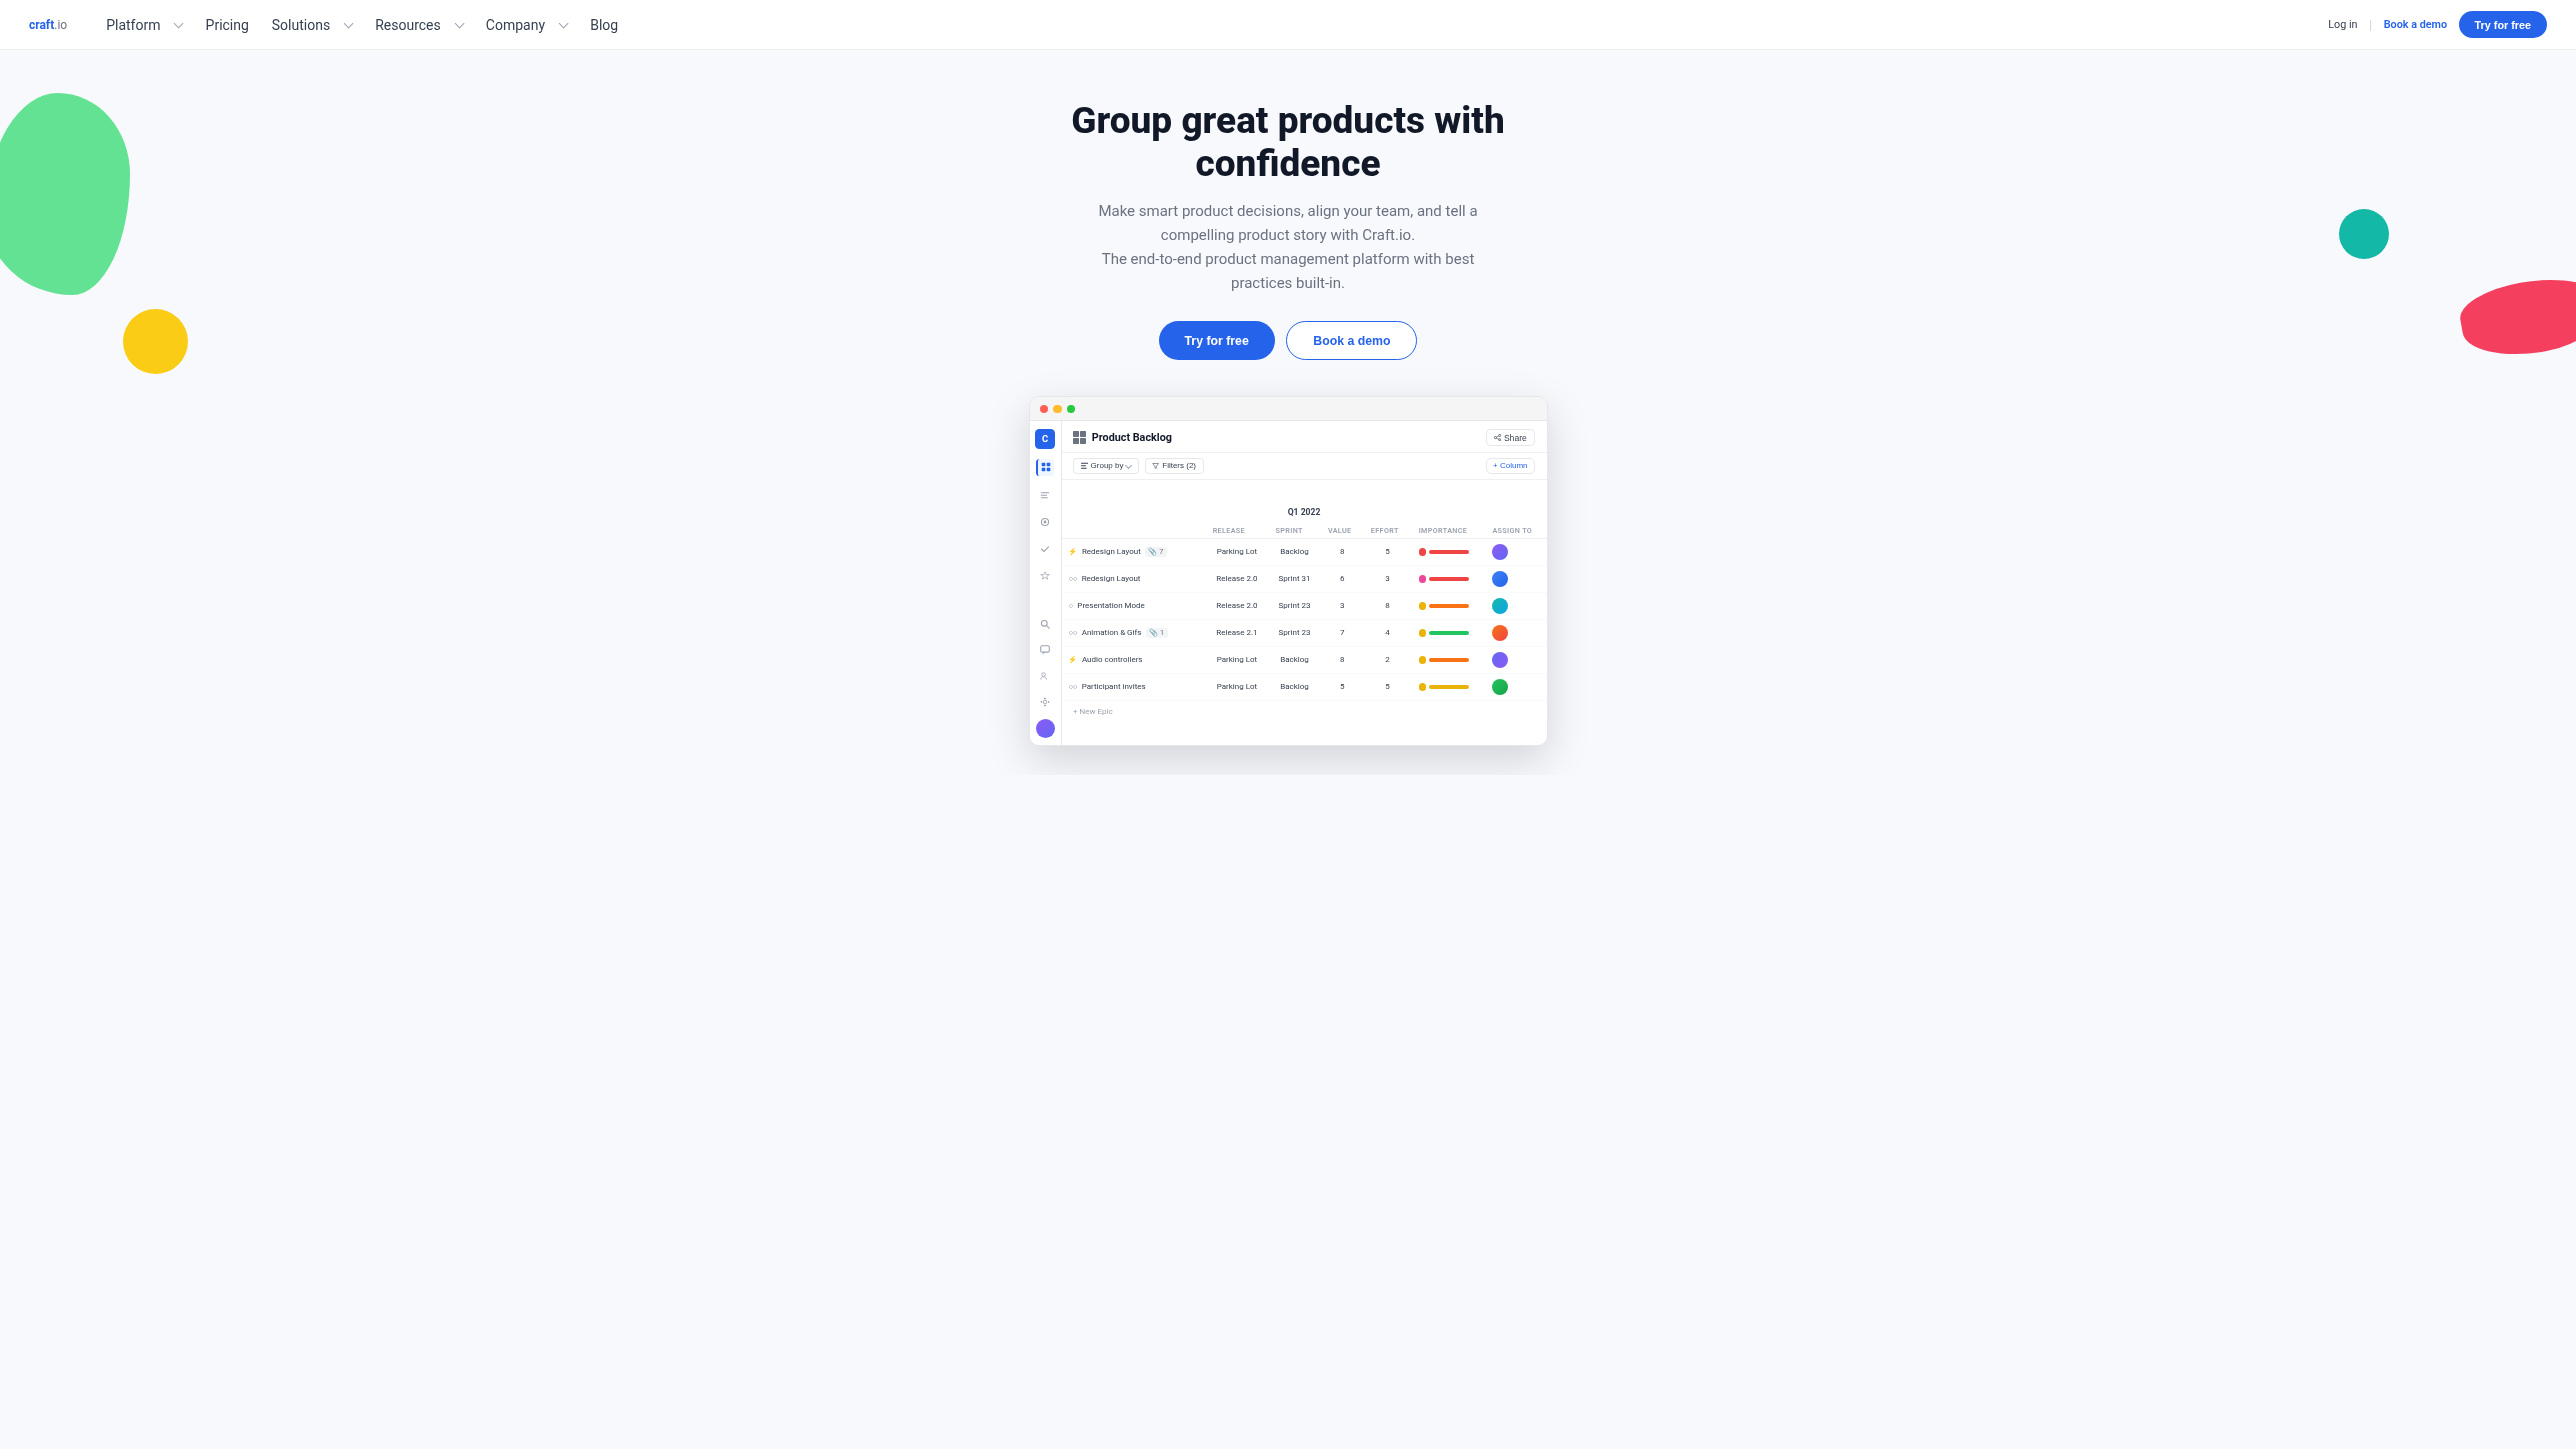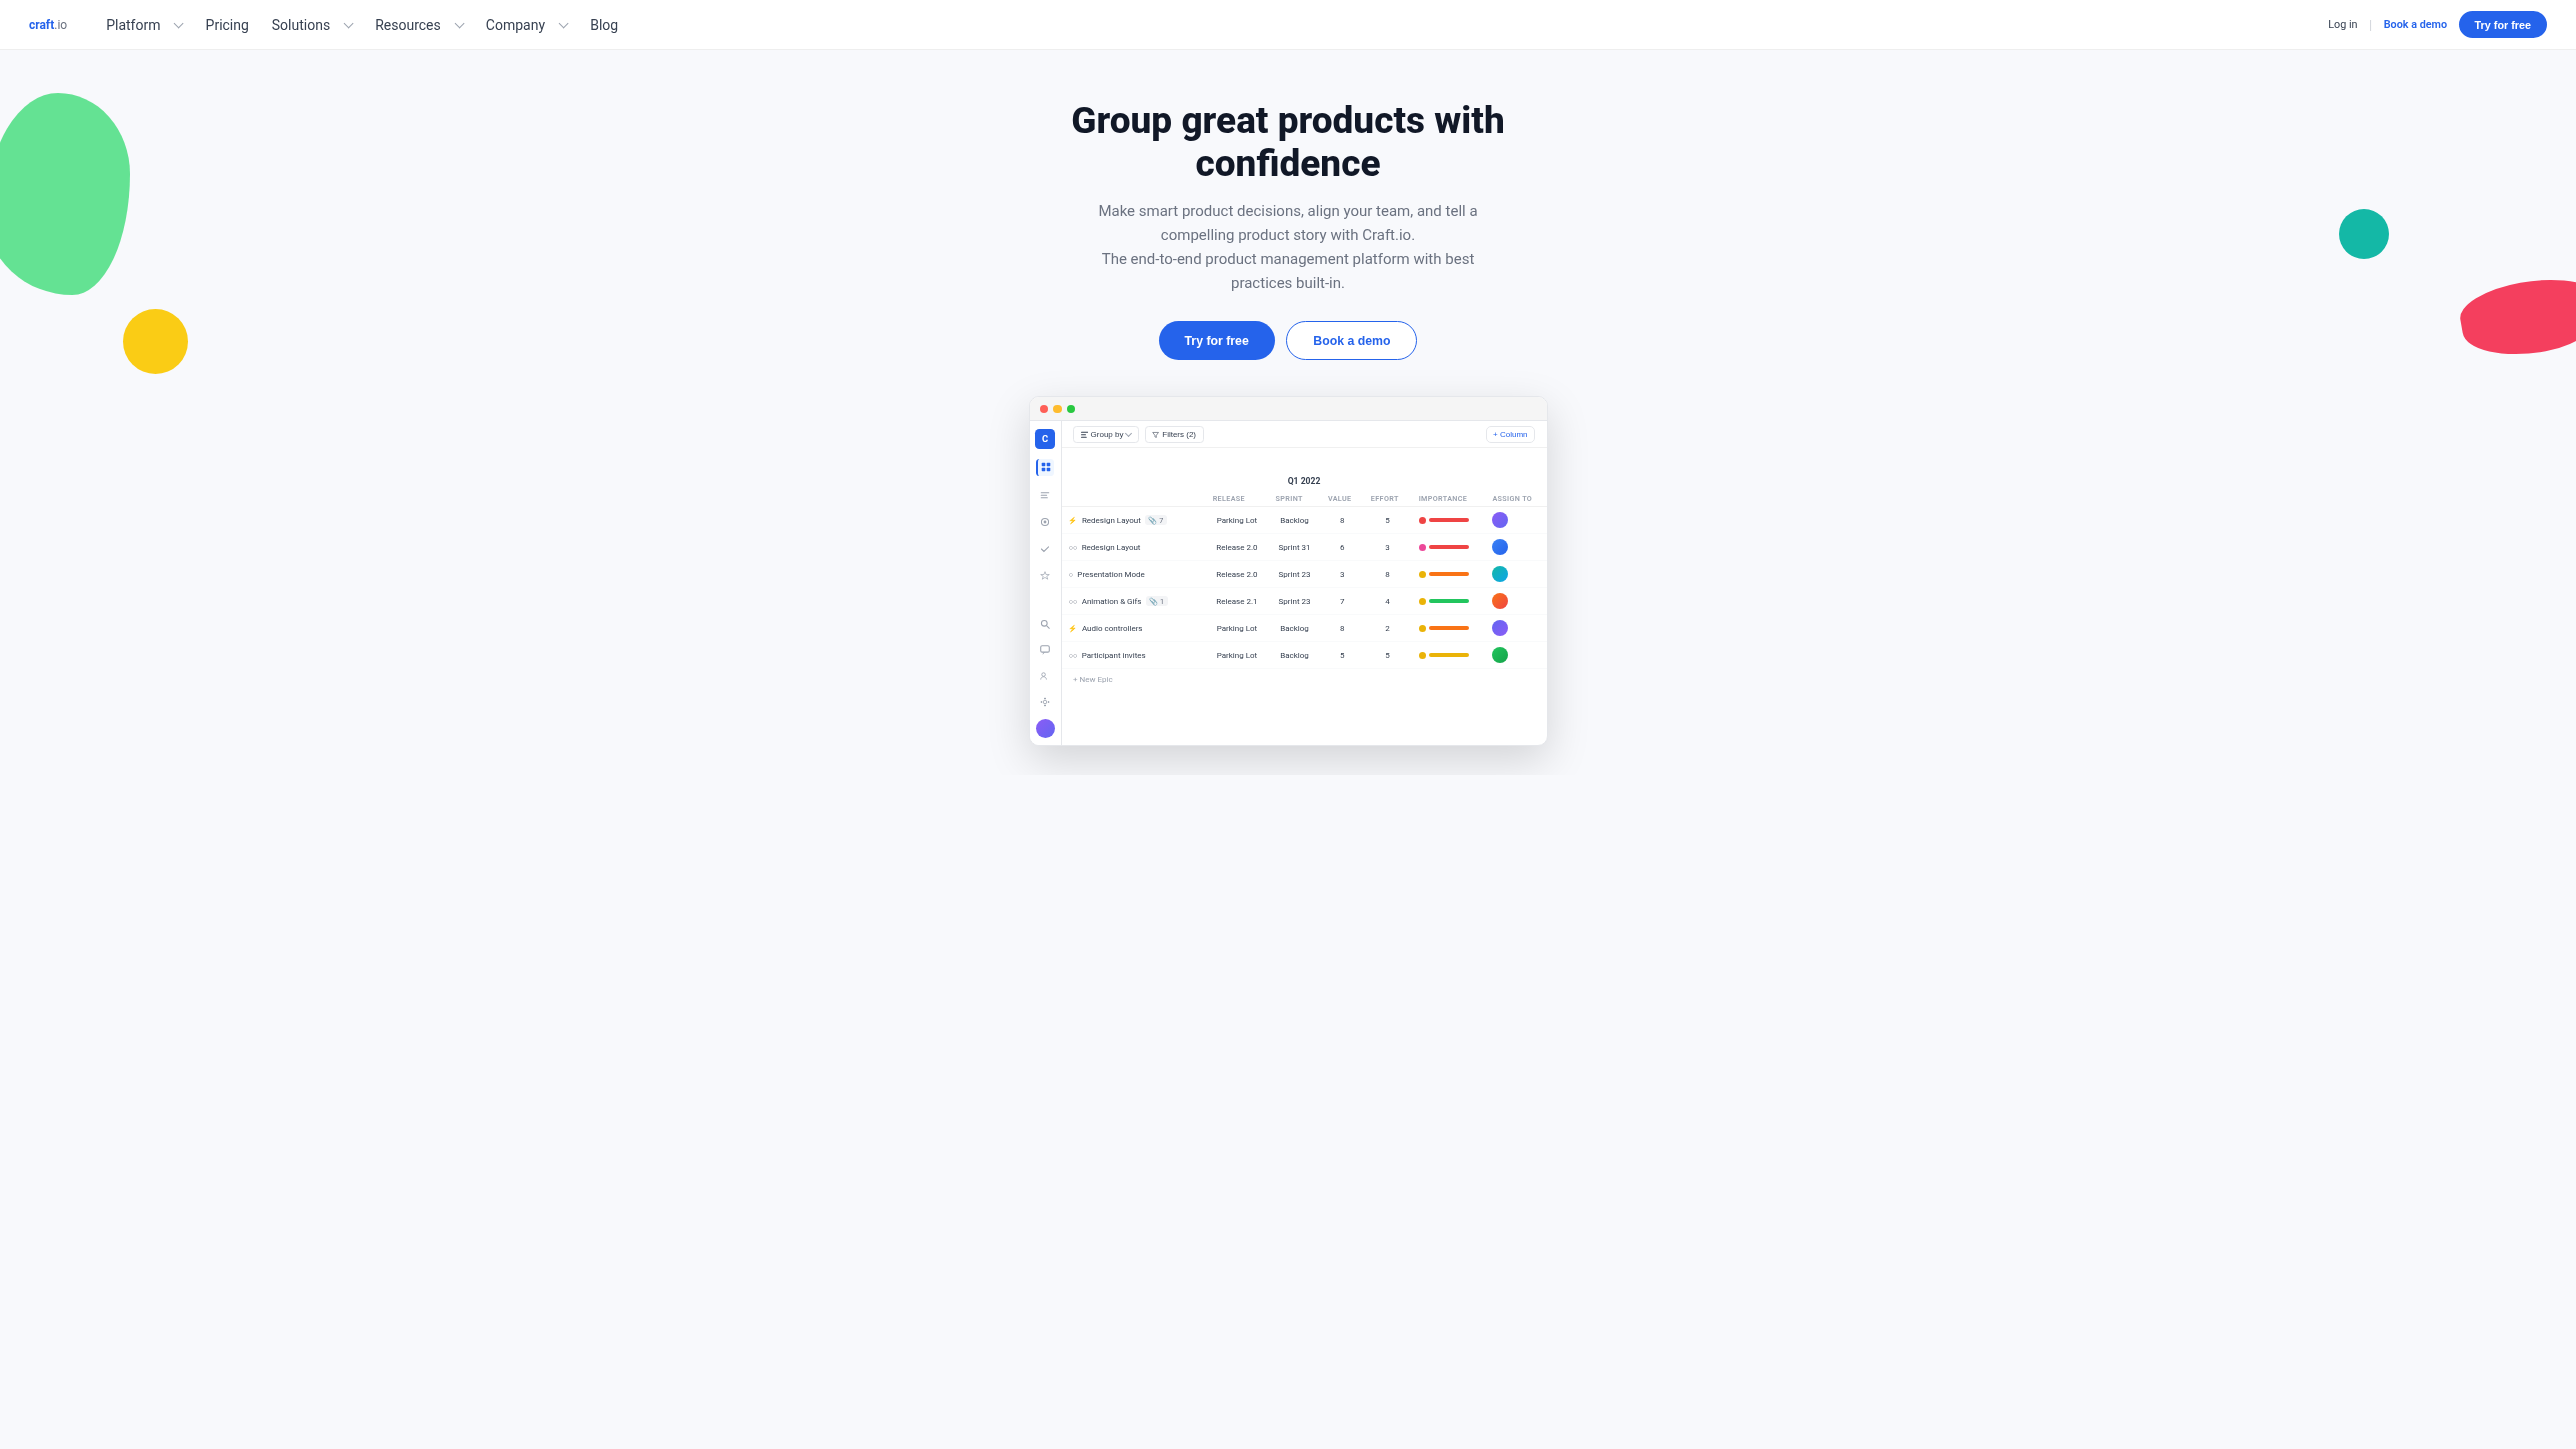--- a/index.html
+++ b/index.html
@@ -541,20 +541,41 @@
                   <rect x="11" y="5.5" width="2" height="3" rx="1" fill="#9ca3af"></rect>
                   <circle cx="7" cy="7" r="2.5" stroke="#9ca3af" stroke-width="1.2" fill="none"></circle>
                 </svg>
             </div>
             <div class="avatar-small ua-purple"></div>
           </div>
         </div>
 
         <div class="app-main">
 
+          <div class="app-header">
+            <div class="app-title">
+              <div class="grid-icon">
+                <div class="grid-cell"></div>
+                  <div class="grid-cell"></div>
+                <div class="grid-cell"></div>
+                  <div class="grid-cell"></div>
+              </div>
+              <span>Product Backlog</span>
+            </div>
+            <button class="btn-share">
+              <svg width="7.2" height="7.2" viewBox="0 0 10 10" fill="none">
+                  <circle cx="8" cy="2" r="1.5" stroke="#374151" stroke-width="1"></circle>
+                  <circle cx="2" cy="5" r="1.5" stroke="#374151" stroke-width="1"></circle>
+                  <circle cx="8" cy="8" r="1.5" stroke="#374151" stroke-width="1"></circle>
+                  <line x1="3.3" y1="4.3" x2="6.7" y2="2.7" stroke="#374151" stroke-width="0.8"></line>
+                  <line x1="3.3" y1="5.7" x2="6.7" y2="7.3" stroke="#374151" stroke-width="0.8"></line>
+                </svg>
+              <span>Share</span>
+            </button>
+          </div>
 
           <div class="toolbar">
             <div class="toolbar-left">
               <button class="btn-toolbar">
                 <svg width="7.2" height="7.2" viewBox="0 0 10 10" fill="none">
                     <rect x="0" y="1" width="10" height="1.5" rx="0.75" fill="#374151"></rect>
                     <rect x="0" y="4.5" width="7" height="1.5" rx="0.75" fill="#374151"></rect>
                     <rect x="0" y="8" width="8" height="1.5" rx="0.75" fill="#374151"></rect>
                   </svg>
                 <span>Group by</span>

